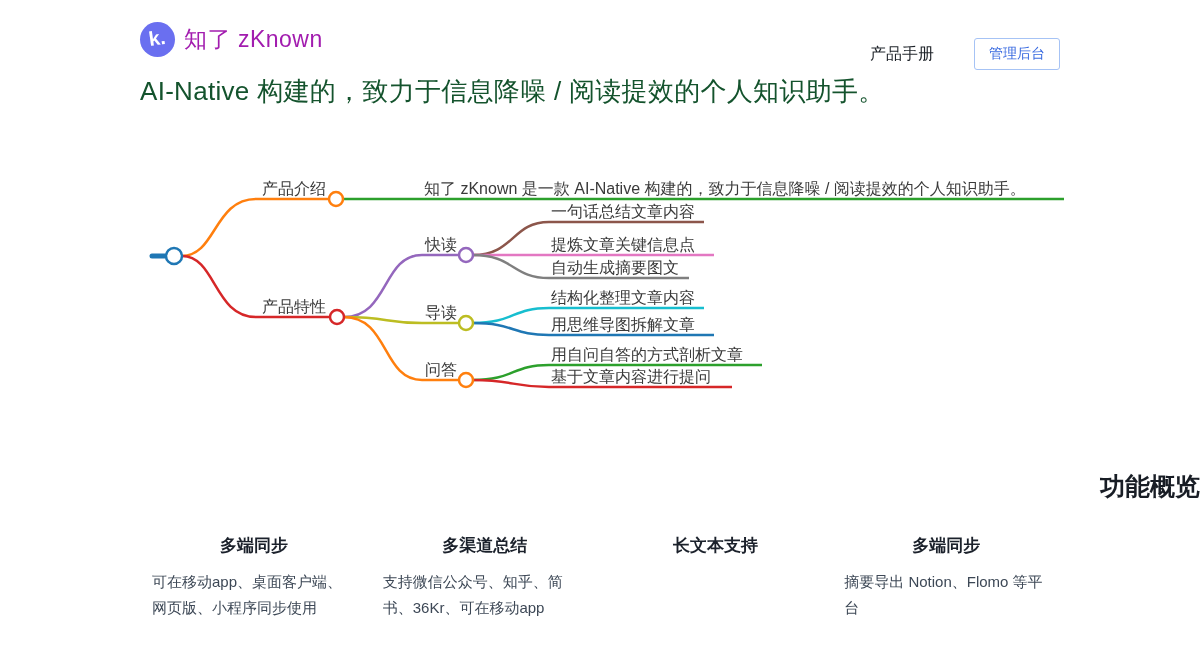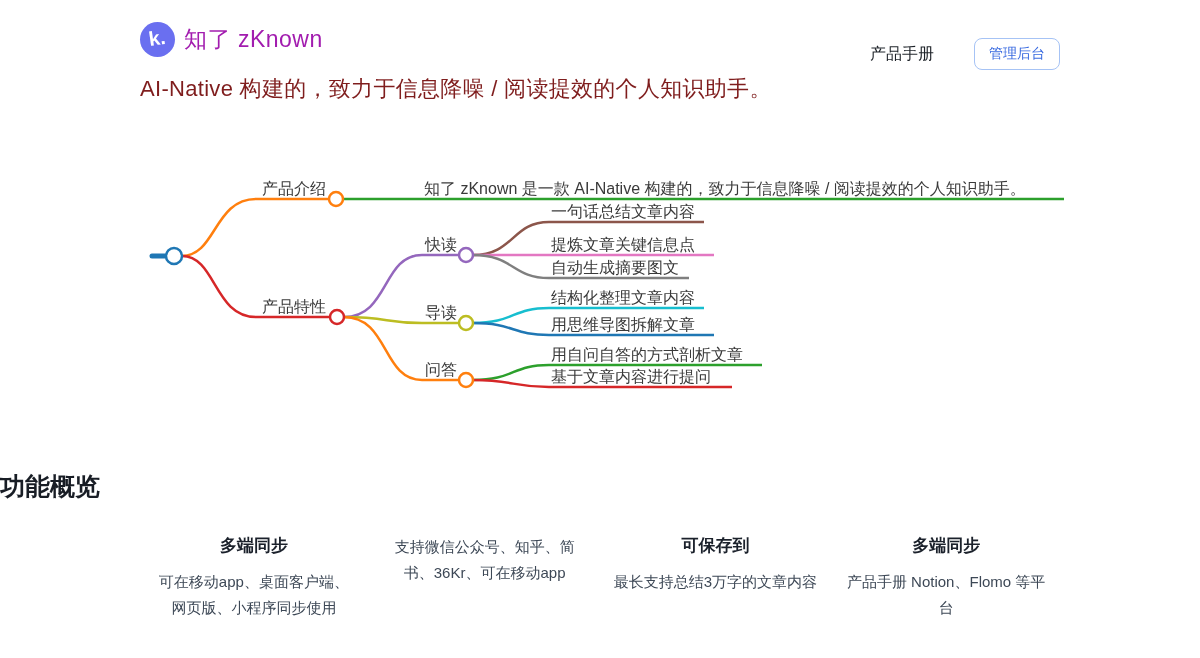--- a/index.html
+++ b/index.html
@@ -25,53 +25,53 @@
     display: flex; align-items: center; justify-content: center;
     color: #ffffff; font-size: 20px; font-weight: 700;
     transform: none;
   }
   .logo span { display: block; transform: rotate(-8deg); line-height: 1; padding-bottom: 3px; }
   .brand-title { font-size: 23px; font-weight: 500; color: #a21caf; letter-spacing: 0.5px; }
   .nav { display: flex; align-items: center; gap: 40px; margin-top: 30px; }
   .nav-link { font-size: 16px; color: #1c2127; cursor: pointer; }
   .nav-btn {
     font-size: 14px; color: #3a6be0; background: #ffffff;
-    border: 1px solid #a6c3f5; border-radius: 8px;
+    border: 1px solid #a6c3f5; border-radius: 3px;
     padding: 6px 14px; cursor: pointer;
     font-family: inherit;
   }
 
   
   .subtitle {
     position: absolute; left: 140px; top: 74px;
-    font-size: 22px; color: #7f1d1d; letter-spacing: 0.3px;
+    font-size: 26px; color: #14532d; letter-spacing: 0.3px;
   }
 
   
   .mindmap { position: absolute; left: 144px; top: 150px; width: 960px; height: 270px; }
   .mindmap text { font-size: 16px; fill: #3a3a3a; font-family: "Liberation Sans", "DejaVu Sans", sans-serif; }
   .mindmap .branch { fill: none; stroke-width: 2.5; }
   .mindmap .node-dot { fill: #ffffff; stroke-width: 2.5; cursor: pointer; }
 
   
   .features-title {
     position: absolute; left: 0; top: 470px; width: 1200px;
-    text-align: left; font-size: 25px; font-weight: 600; color: #181d25;
+    text-align: right; font-size: 25px; font-weight: 600; color: #181d25;
   }
   .features-grid {
     position: absolute; left: 140px; top: 534px; width: 920px;
     display: grid; grid-template-columns: repeat(4, 1fr); column-gap: 3px;
   }
   .feature-cell { padding: 0 12px; }
   .feature-cell h3 {
     text-align: center; font-size: 17px; font-weight: 700;
     color: #1b212b; margin-bottom: 12px;
   }
   .feature-cell p {
-    font-size: 15px; line-height: 26px; color: #3d4856; text-align: center;
+    font-size: 15px; line-height: 26px; color: #3d4856; text-align: left;
   }
 </style>
 </head>
 <body>
 
 <div class="page">
 
   <div class="header">
     <div class="brand">
       <div class="logo">
@@ -137,25 +137,25 @@
   </div>
 
   <h2 class="features-title">功能概览</h2>
 
   <div class="features-grid">
     <div class="feature-cell">
       <h3>多端同步</h3>
       <p>可在移动app、桌面客户端、网页版、小程序同步使用</p>
     </div>
     <div class="feature-cell">
+      <h3>多渠道总结</h3>
       <p>支持微信公众号、知乎、简书、36Kr、可在移动app</p>
     </div>
     <div class="feature-cell">
-      <h3>可保存到</h3>
-      <p>最长支持总结3万字的文章内容</p>
+      <h3>长文本支持</h3>
     </div>
     <div class="feature-cell">
       <h3>多端同步</h3>
-      <p>产品手册 Notion、Flomo 等平台</p>
+      <p>摘要导出 Notion、Flomo 等平台</p>
     </div>
   </div>
 
 </div>
 
 </body></html>

